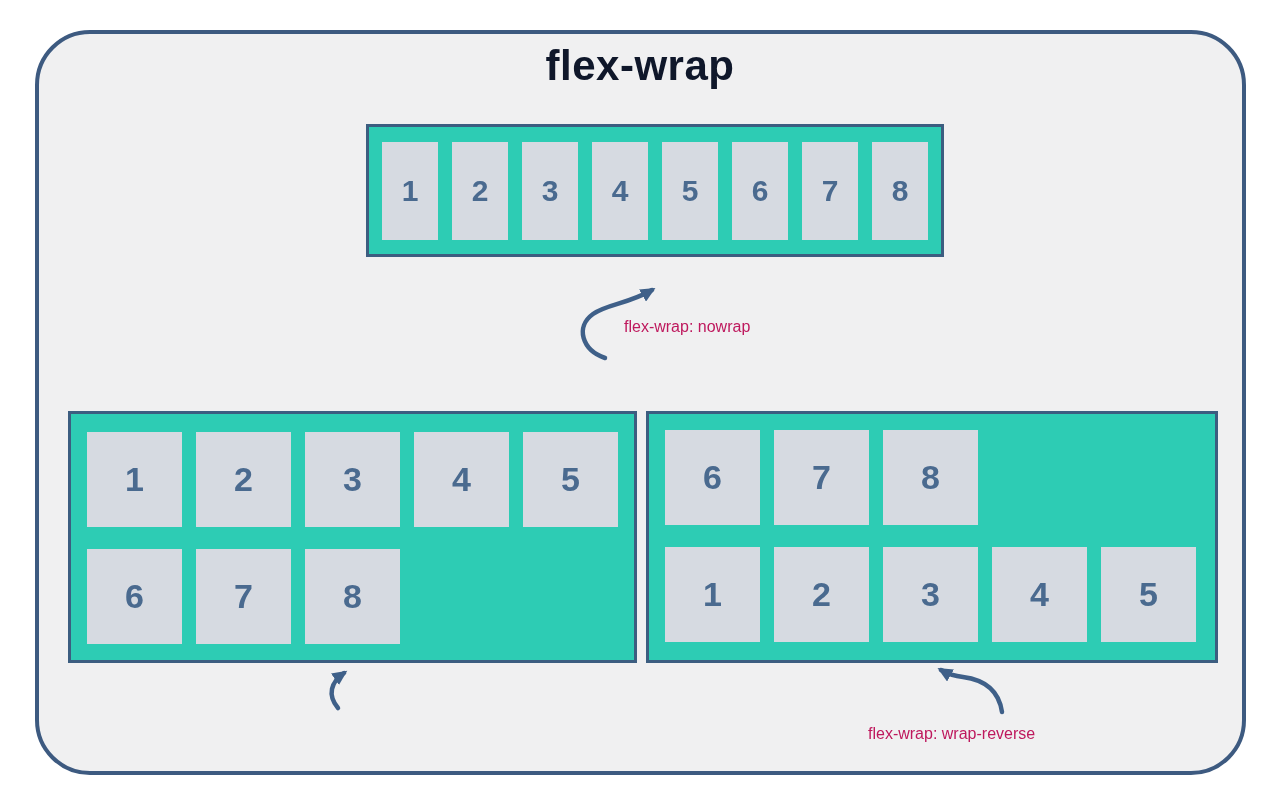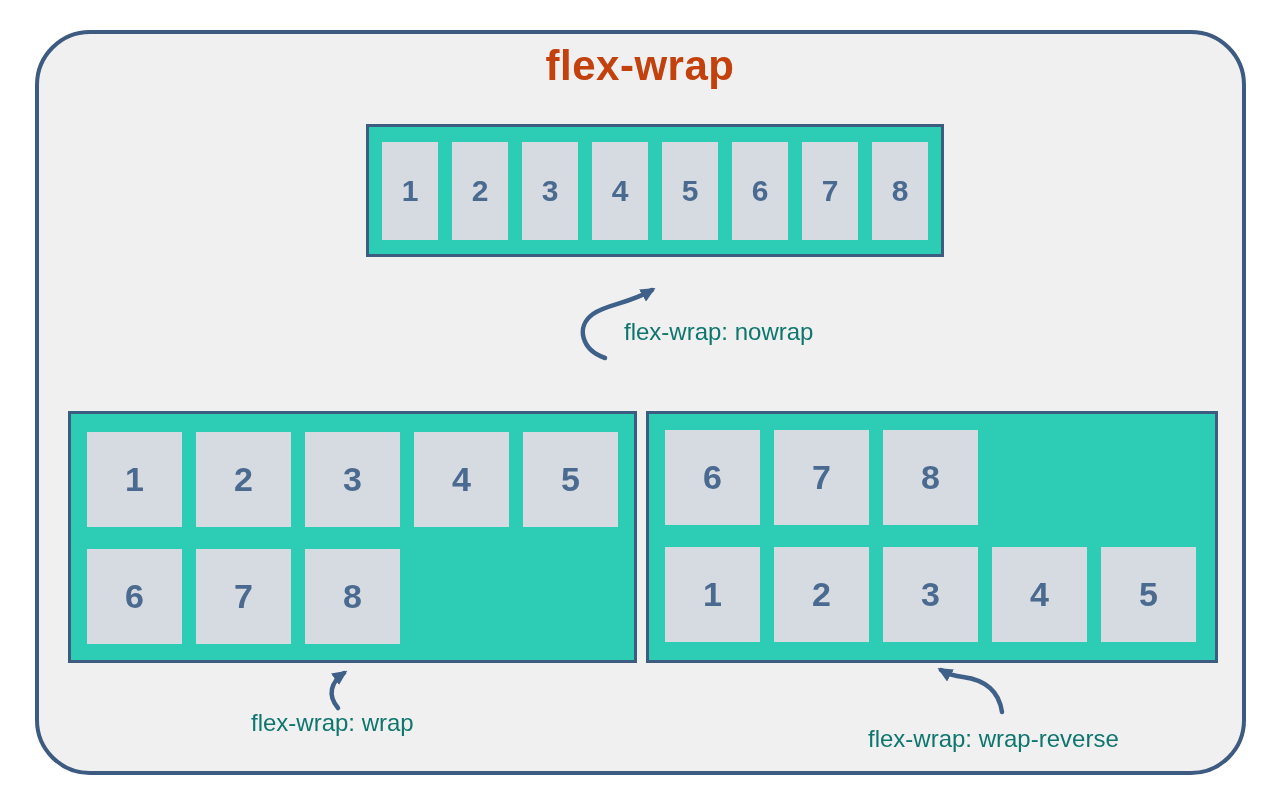--- a/index.html
+++ b/index.html
@@ -27,21 +27,21 @@
     background: #f0f0f1;
   }
   .title {
     position: absolute;
     top: 42px;
     left: 0;
     width: 100%;
     text-align: center;
     font-size: 42px;
     font-weight: bold;
-    color: #c2410c;
+    color: #0f172a;
     letter-spacing: 0.5px;
   }
   .flex-demo {
     position: absolute;
     box-sizing: border-box;
     background: #2dccb4;
     border: 3px solid #3c5d80;
     display: flex;
   }
   .nowrap-demo {
@@ -89,22 +89,22 @@
     font-size: 30px;
   }
   .wrap-demo .flex-item,
   .wrap-reverse-demo .flex-item {
     width: 95px;
     height: 95px;
     font-size: 34px;
   }
   .caption {
     position: absolute;
-    font-size: 24px;
-    color: #0f766e;
+    font-size: 16px;
+    color: #be185d;
     white-space: nowrap;
   }
   #caption-nowrap { left: 624px; top: 318px; }
   #caption-wrap { left: 251px; top: 709px; }
   #caption-wrap-reverse { left: 868px; top: 709px; margin-top: 16px; }
   .arrows {
     position: absolute;
     left: 0;
     top: 0;
     width: 1280px;
@@ -148,21 +148,20 @@
     <div class="flex-item">2</div>
     <div class="flex-item">3</div>
     <div class="flex-item">4</div>
     <div class="flex-item">5</div>
     <div class="flex-item">6</div>
     <div class="flex-item">7</div>
     <div class="flex-item">8</div>
   </div>
 
   <div class="caption" id="caption-nowrap">flex-wrap: nowrap</div>
-  <div class="caption" id="caption-wrap">flex-wrap: wrap</div>
   <div class="caption" id="caption-wrap-reverse">flex-wrap: wrap-reverse</div>
 
   <svg class="arrows" viewBox="0 0 1280 797">
     <defs>
       <marker id="ah" markerUnits="userSpaceOnUse" markerWidth="16" markerHeight="14" refX="11" refY="7" orient="auto">
         <polygon points="0,0 15,7 0,14" fill="#3f6089"></polygon>
       </marker>
     </defs>
     <path d="M 605 358 C 582 350 575 327 593 314 C 607 304 628 304 652 290" fill="none" stroke="#3f6089" stroke-width="4.5" stroke-linecap="round" marker-end="url(#ah)"></path>
     <path d="M 338 708 C 327 695 331 682 344 673" fill="none" stroke="#3f6089" stroke-width="4.5" stroke-linecap="round" marker-end="url(#ah)"></path>

